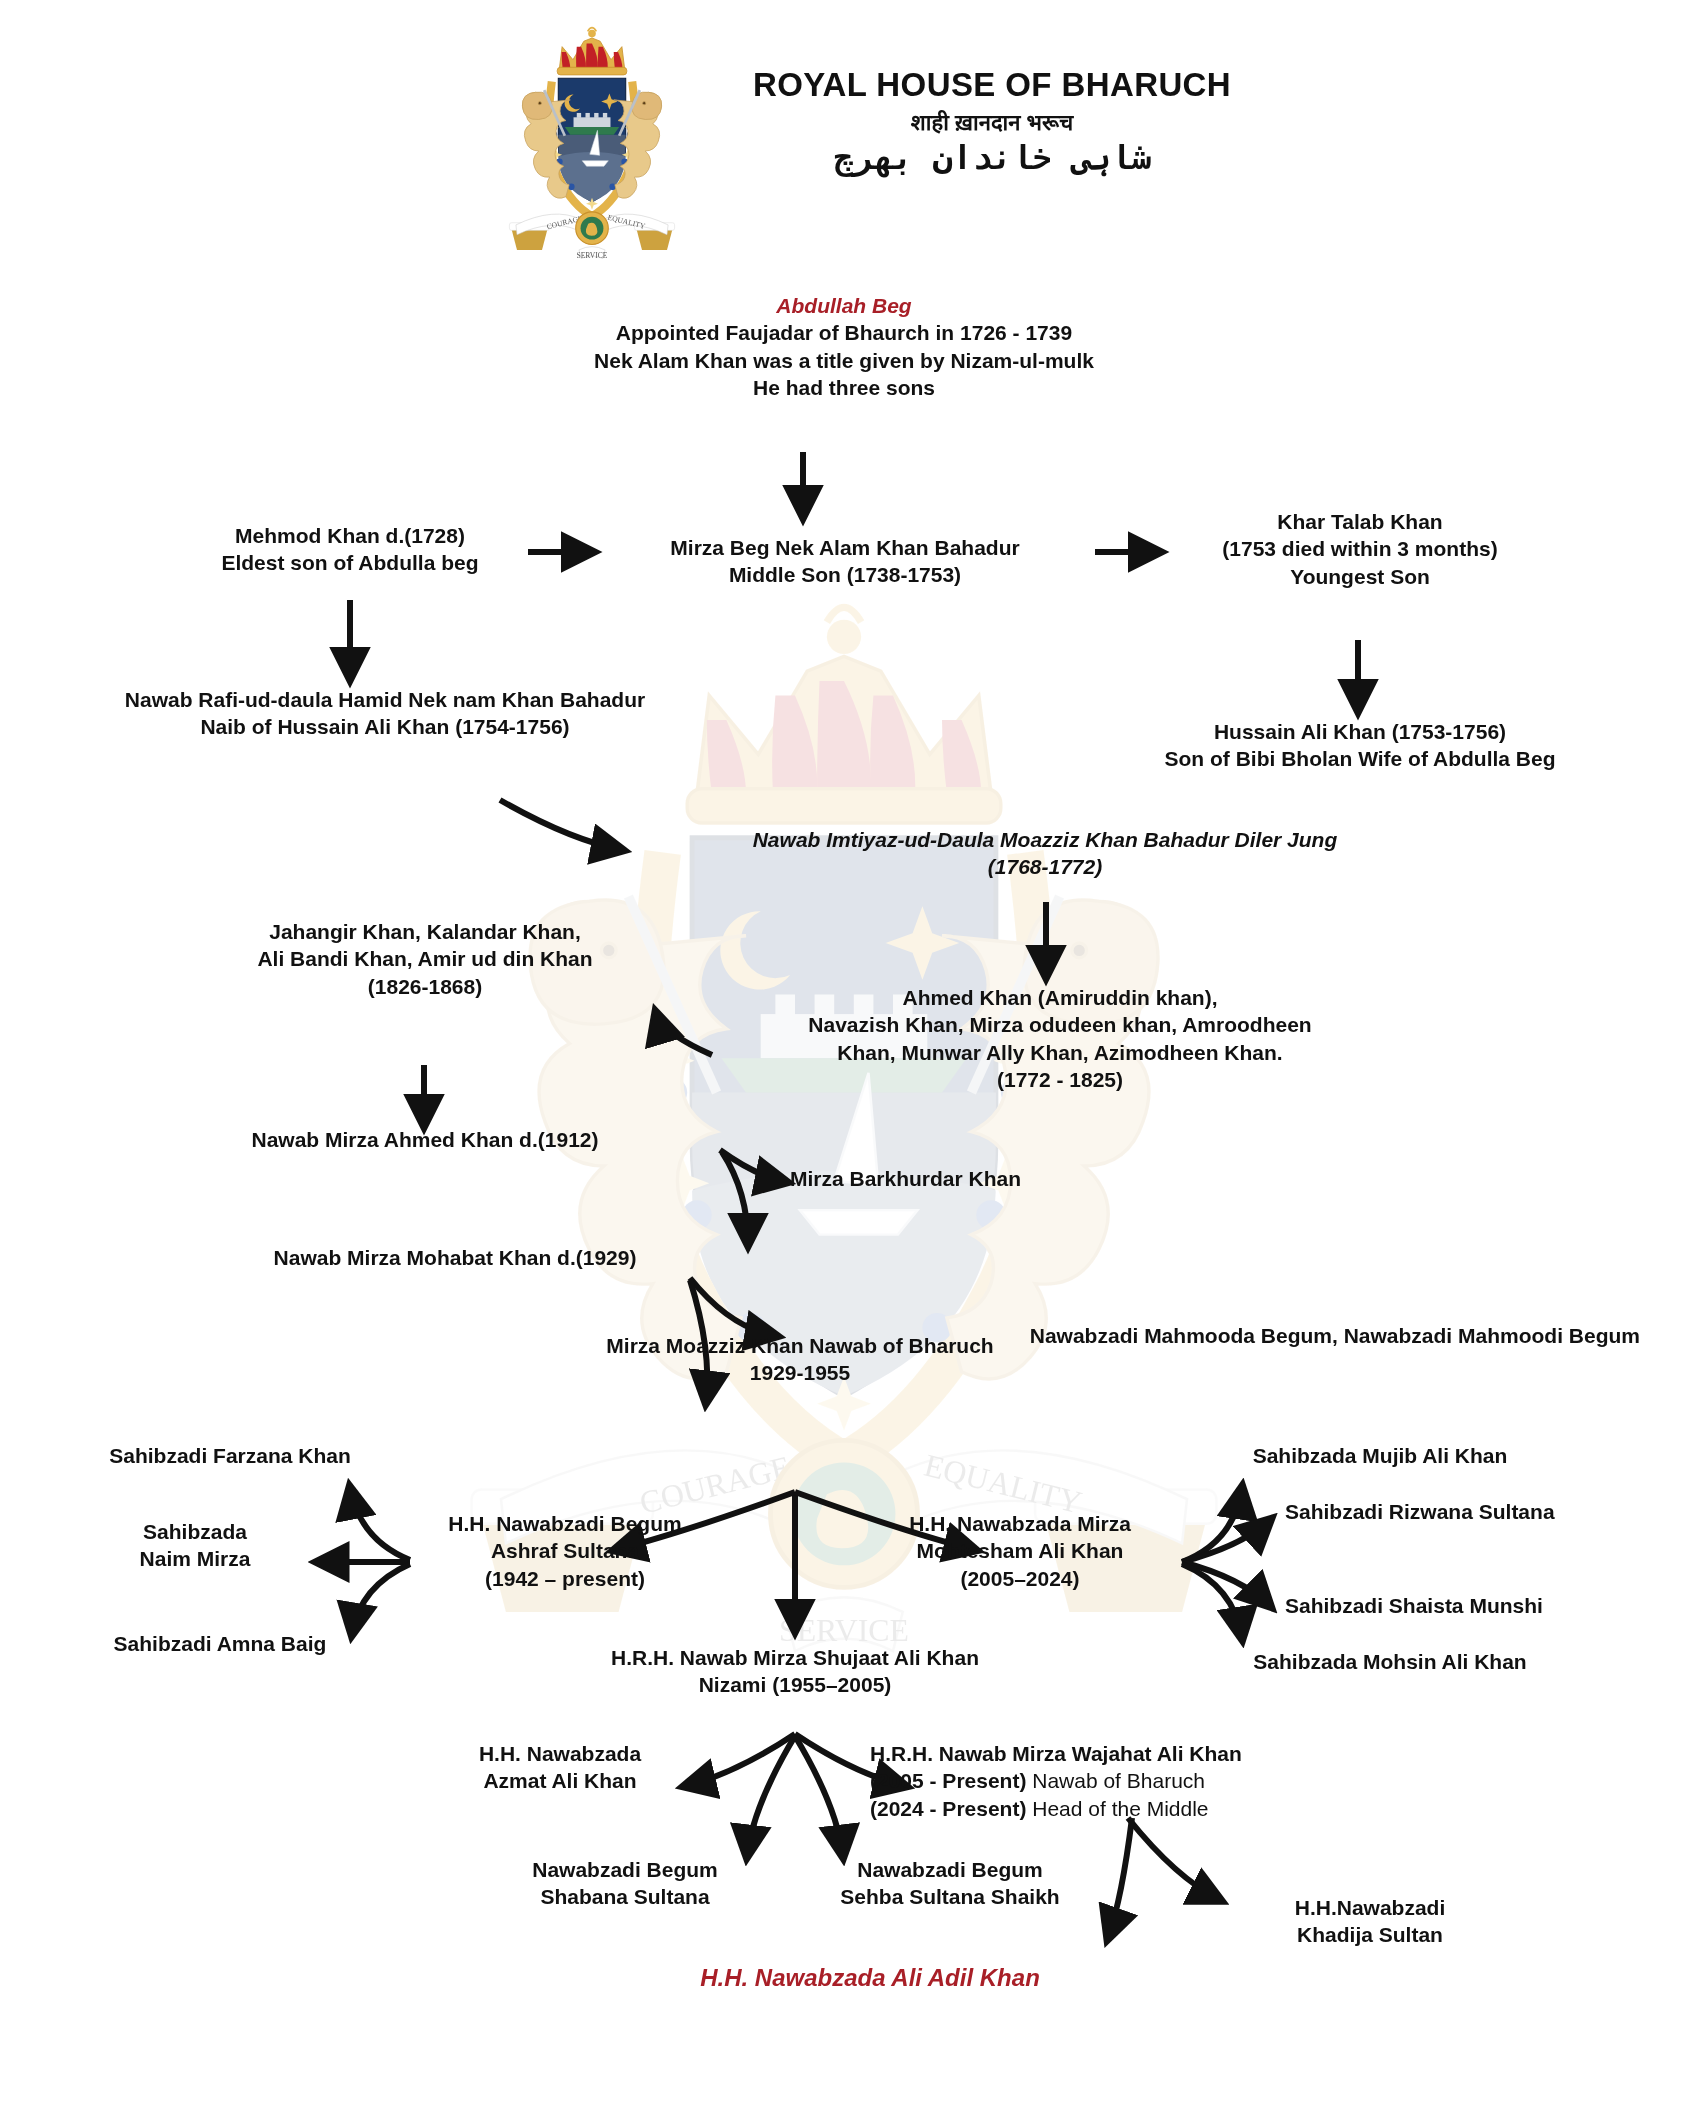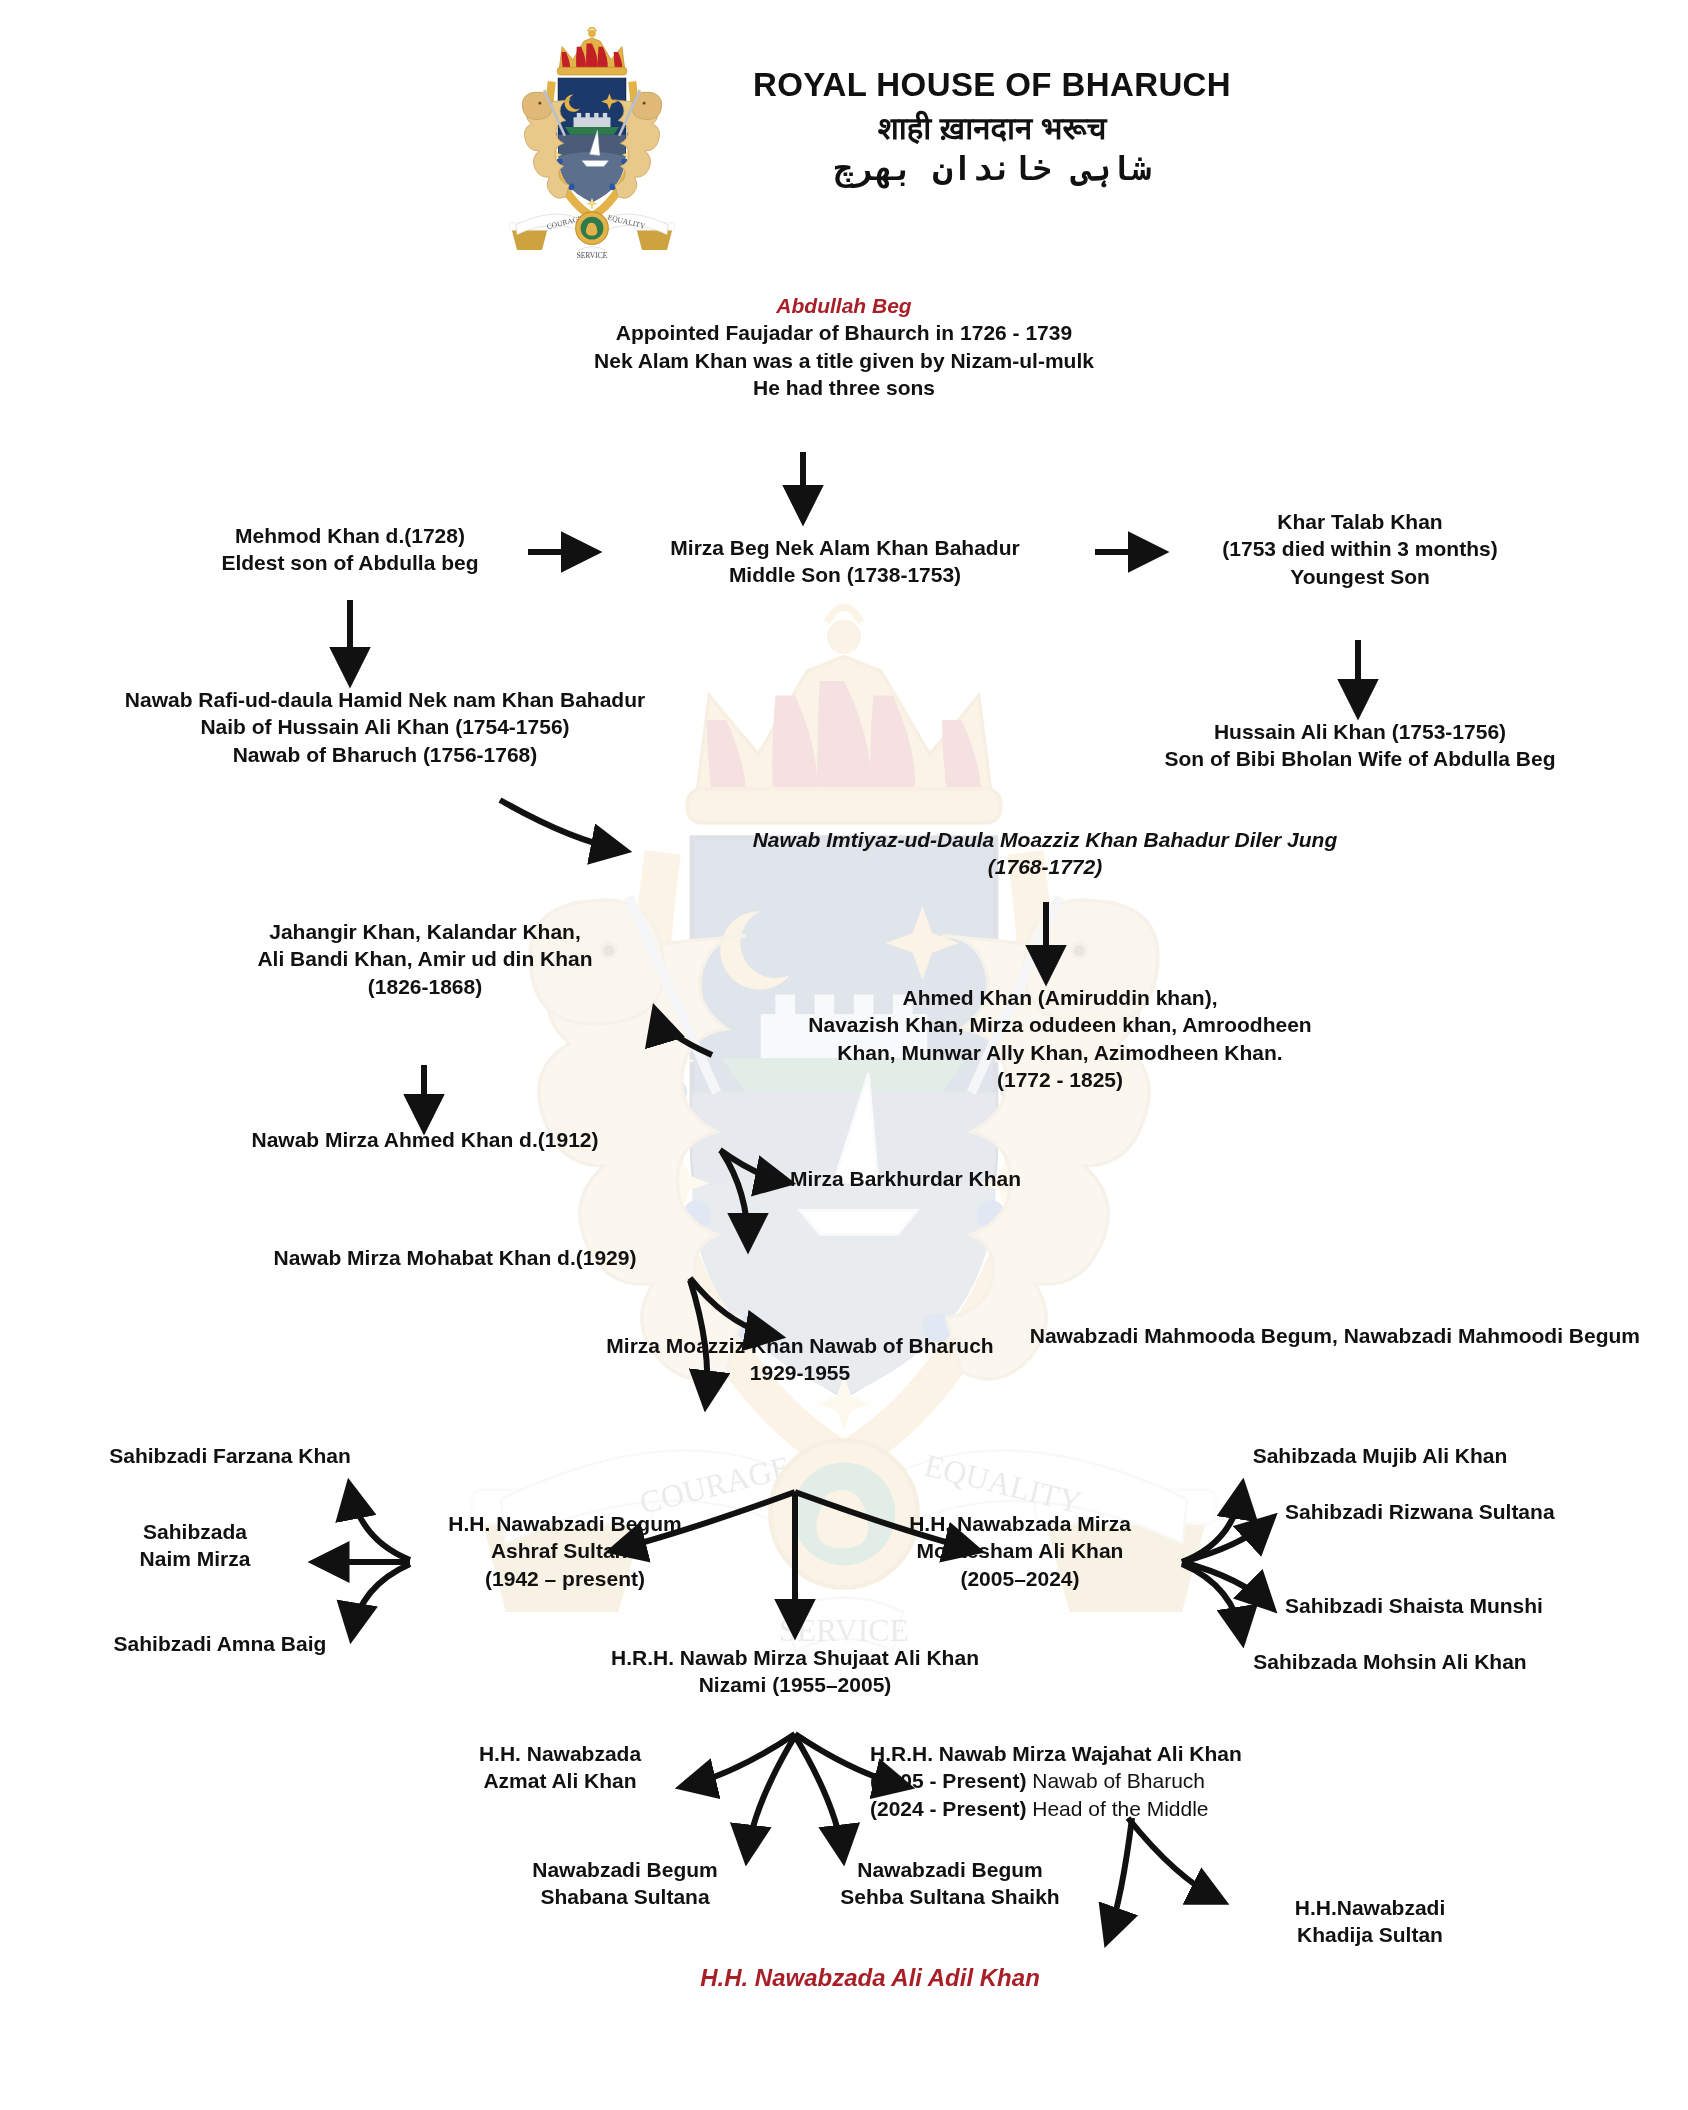--- a/index.html
+++ b/index.html
@@ -38,21 +38,21 @@
     gap:26px;
     z-index:3;
   }
   #crest-logo{width:270px;height:250px;flex:0 0 auto;}
   #header-text{padding-top:40px;text-align:center;}
   #title-en{
     font-size:33px; font-weight:bold; letter-spacing:.4px;
     color:#111; white-space:nowrap; line-height:1.15;
   }
   #title-hi{
-    font-size:31px; font-weight:bold; color:#111;
+    font-size:22px; font-weight:bold; color:#111;
     margin-top:6px; line-height:1.2;
   }
   #title-ur{
     font-size:33px; font-weight:bold; color:#111;
     margin-top:4px; line-height:1.25; direction:rtl;font-family:Liberation Mono, monospace;
   }
 
   
   .node{
     position:absolute;
@@ -325,21 +325,20 @@
 
   <div class="node" style="left:1140px;top:508px;width:440px;">
     <span class="ln">Khar Talab Khan</span>
     <span class="ln">(1753 died within 3 months)</span>
     <span class="ln">Youngest Son</span>
   </div>
 
   <div class="node" style="left:20px;top:686px;width:730px;">
     <span class="ln">Nawab Rafi-ud-daula Hamid Nek nam Khan Bahadur</span>
     <span class="ln">Naib of Hussain Ali Khan (1754-1756)</span>
-    <span class="ln">Nawab of Bharuch (1756-1768)</span>
   </div>
 
   <div class="node" style="left:1075px;top:718px;width:570px;">
     <span class="ln">Hussain Ali Khan (1753-1756)</span>
     <span class="ln">Son of Bibi Bholan Wife of Abdulla Beg</span>
   </div>
 
   <div class="node ital" style="left:620px;top:826px;width:850px;">
     <span class="ln">Nawab Imtiyaz-ud-Daula Moazziz Khan Bahadur Diler Jung</span>
     <span class="ln">(1768-1772)</span>

